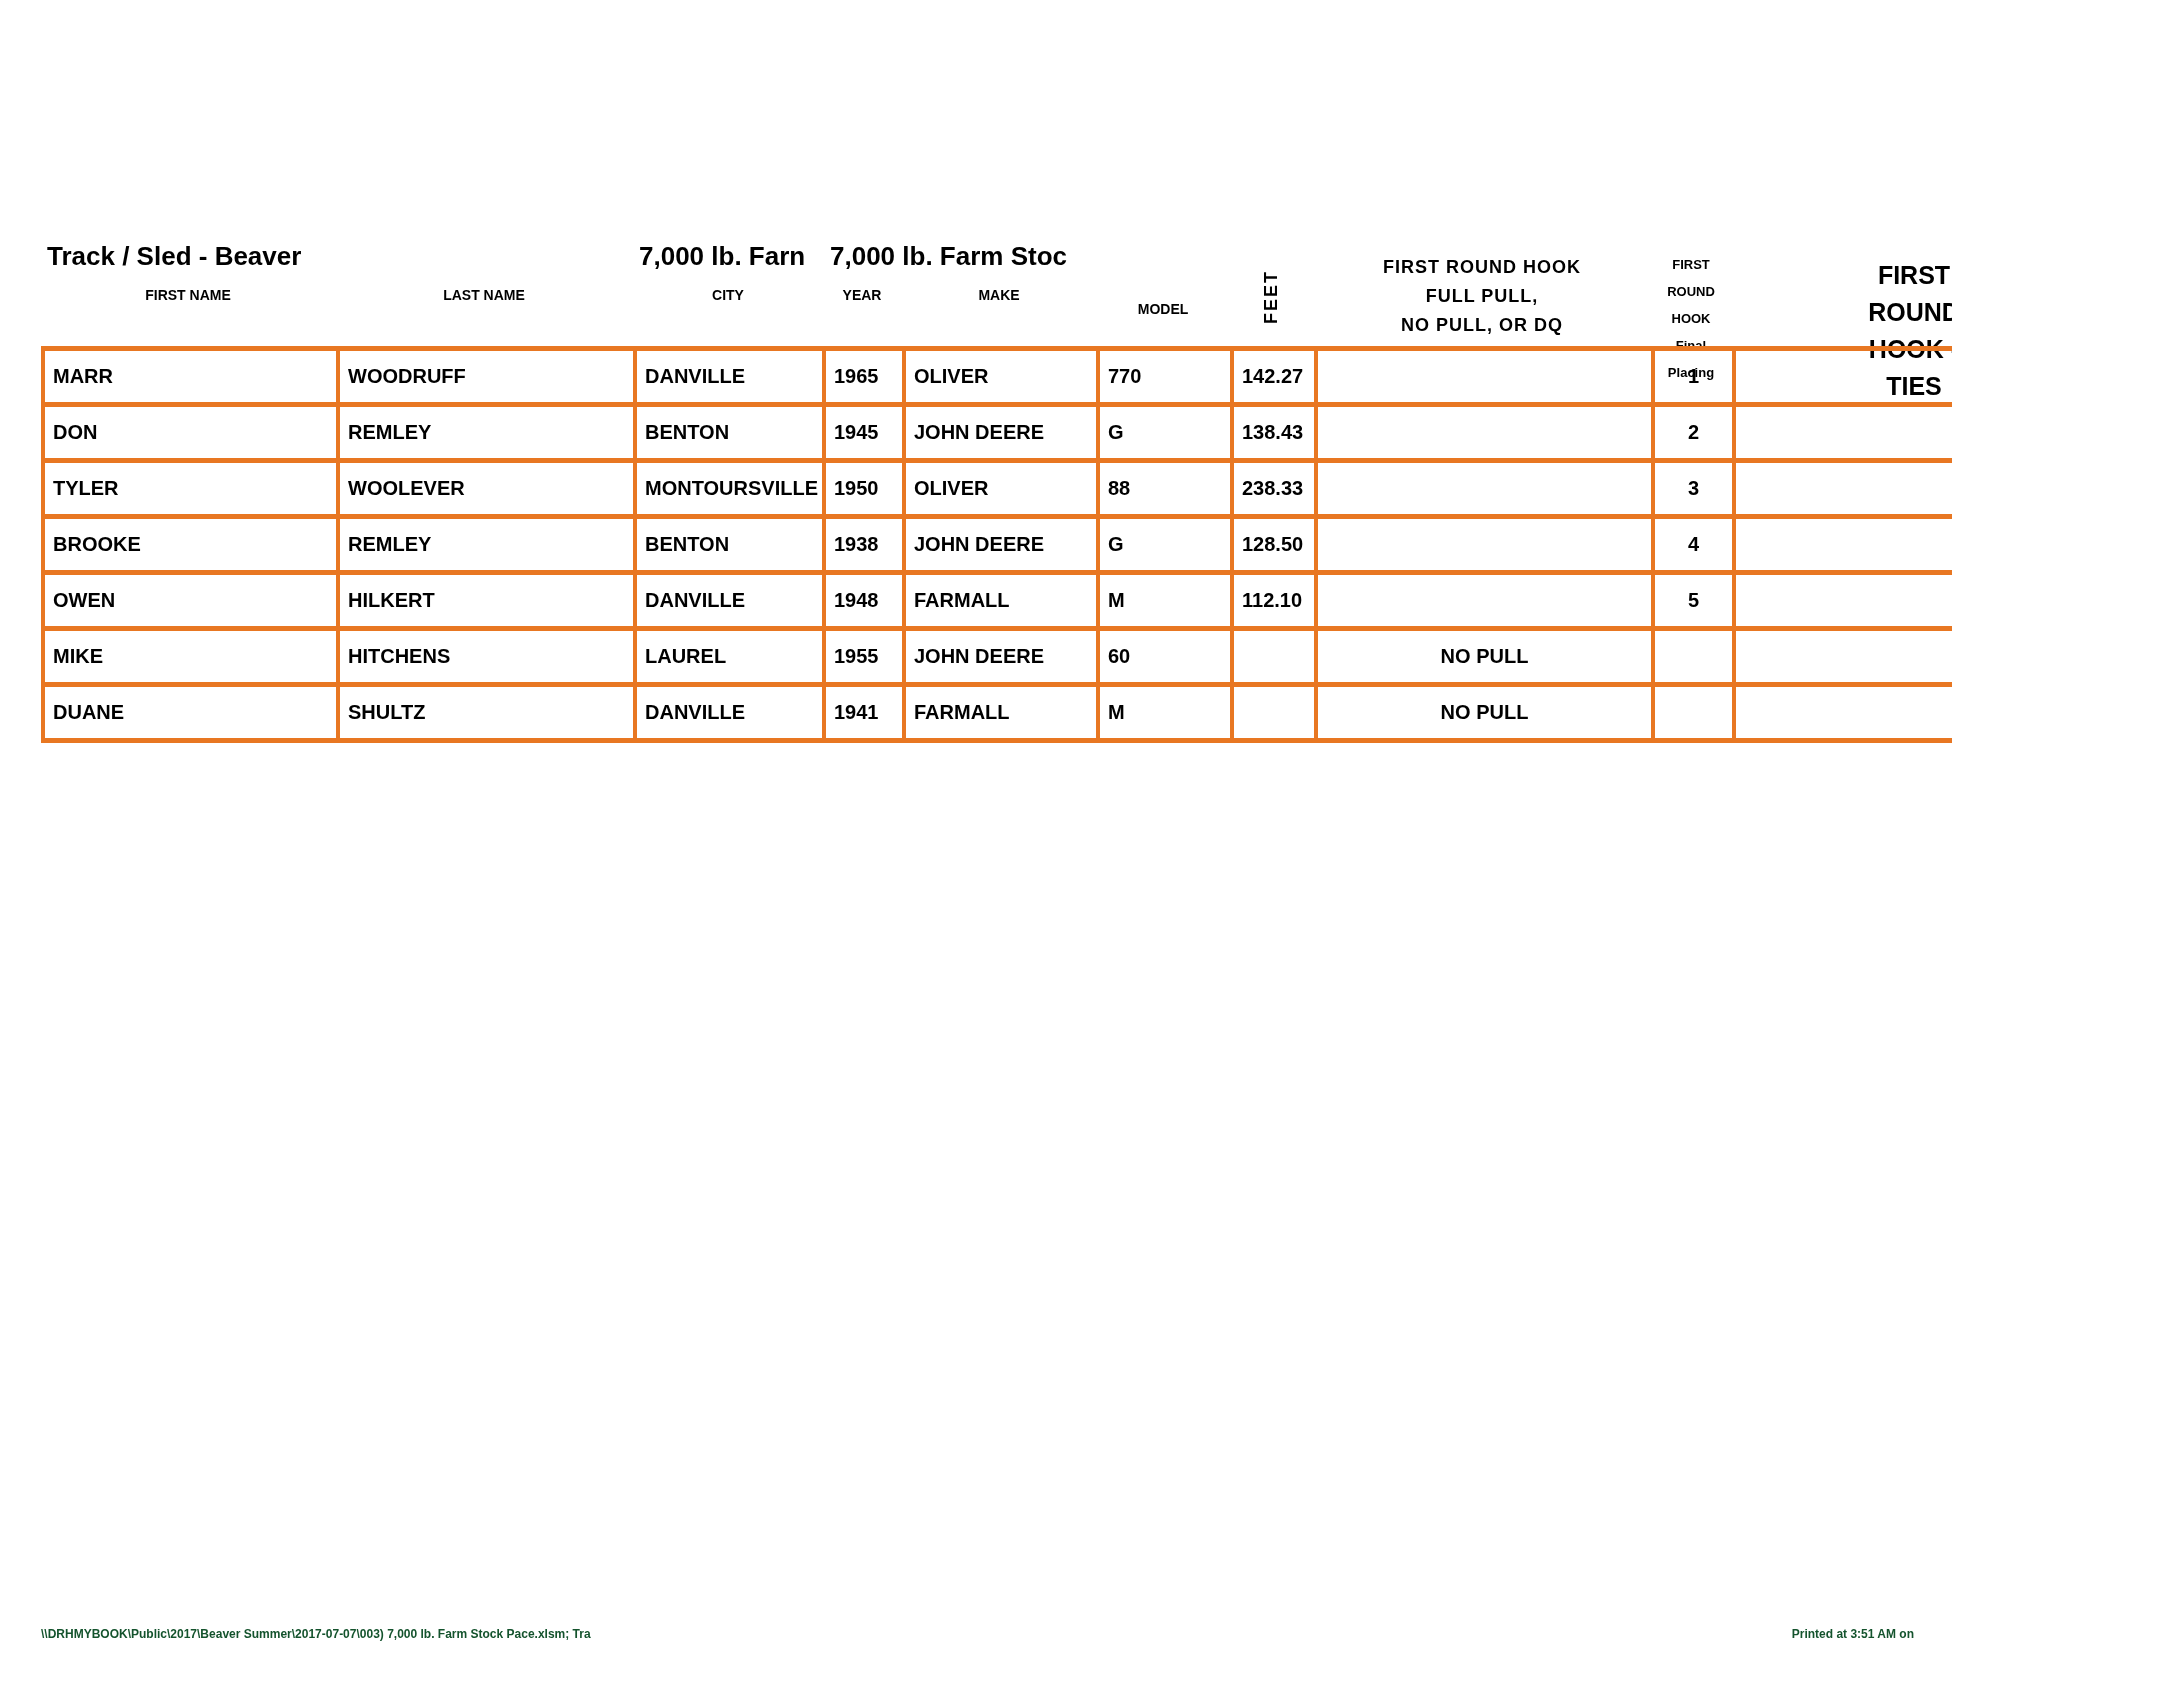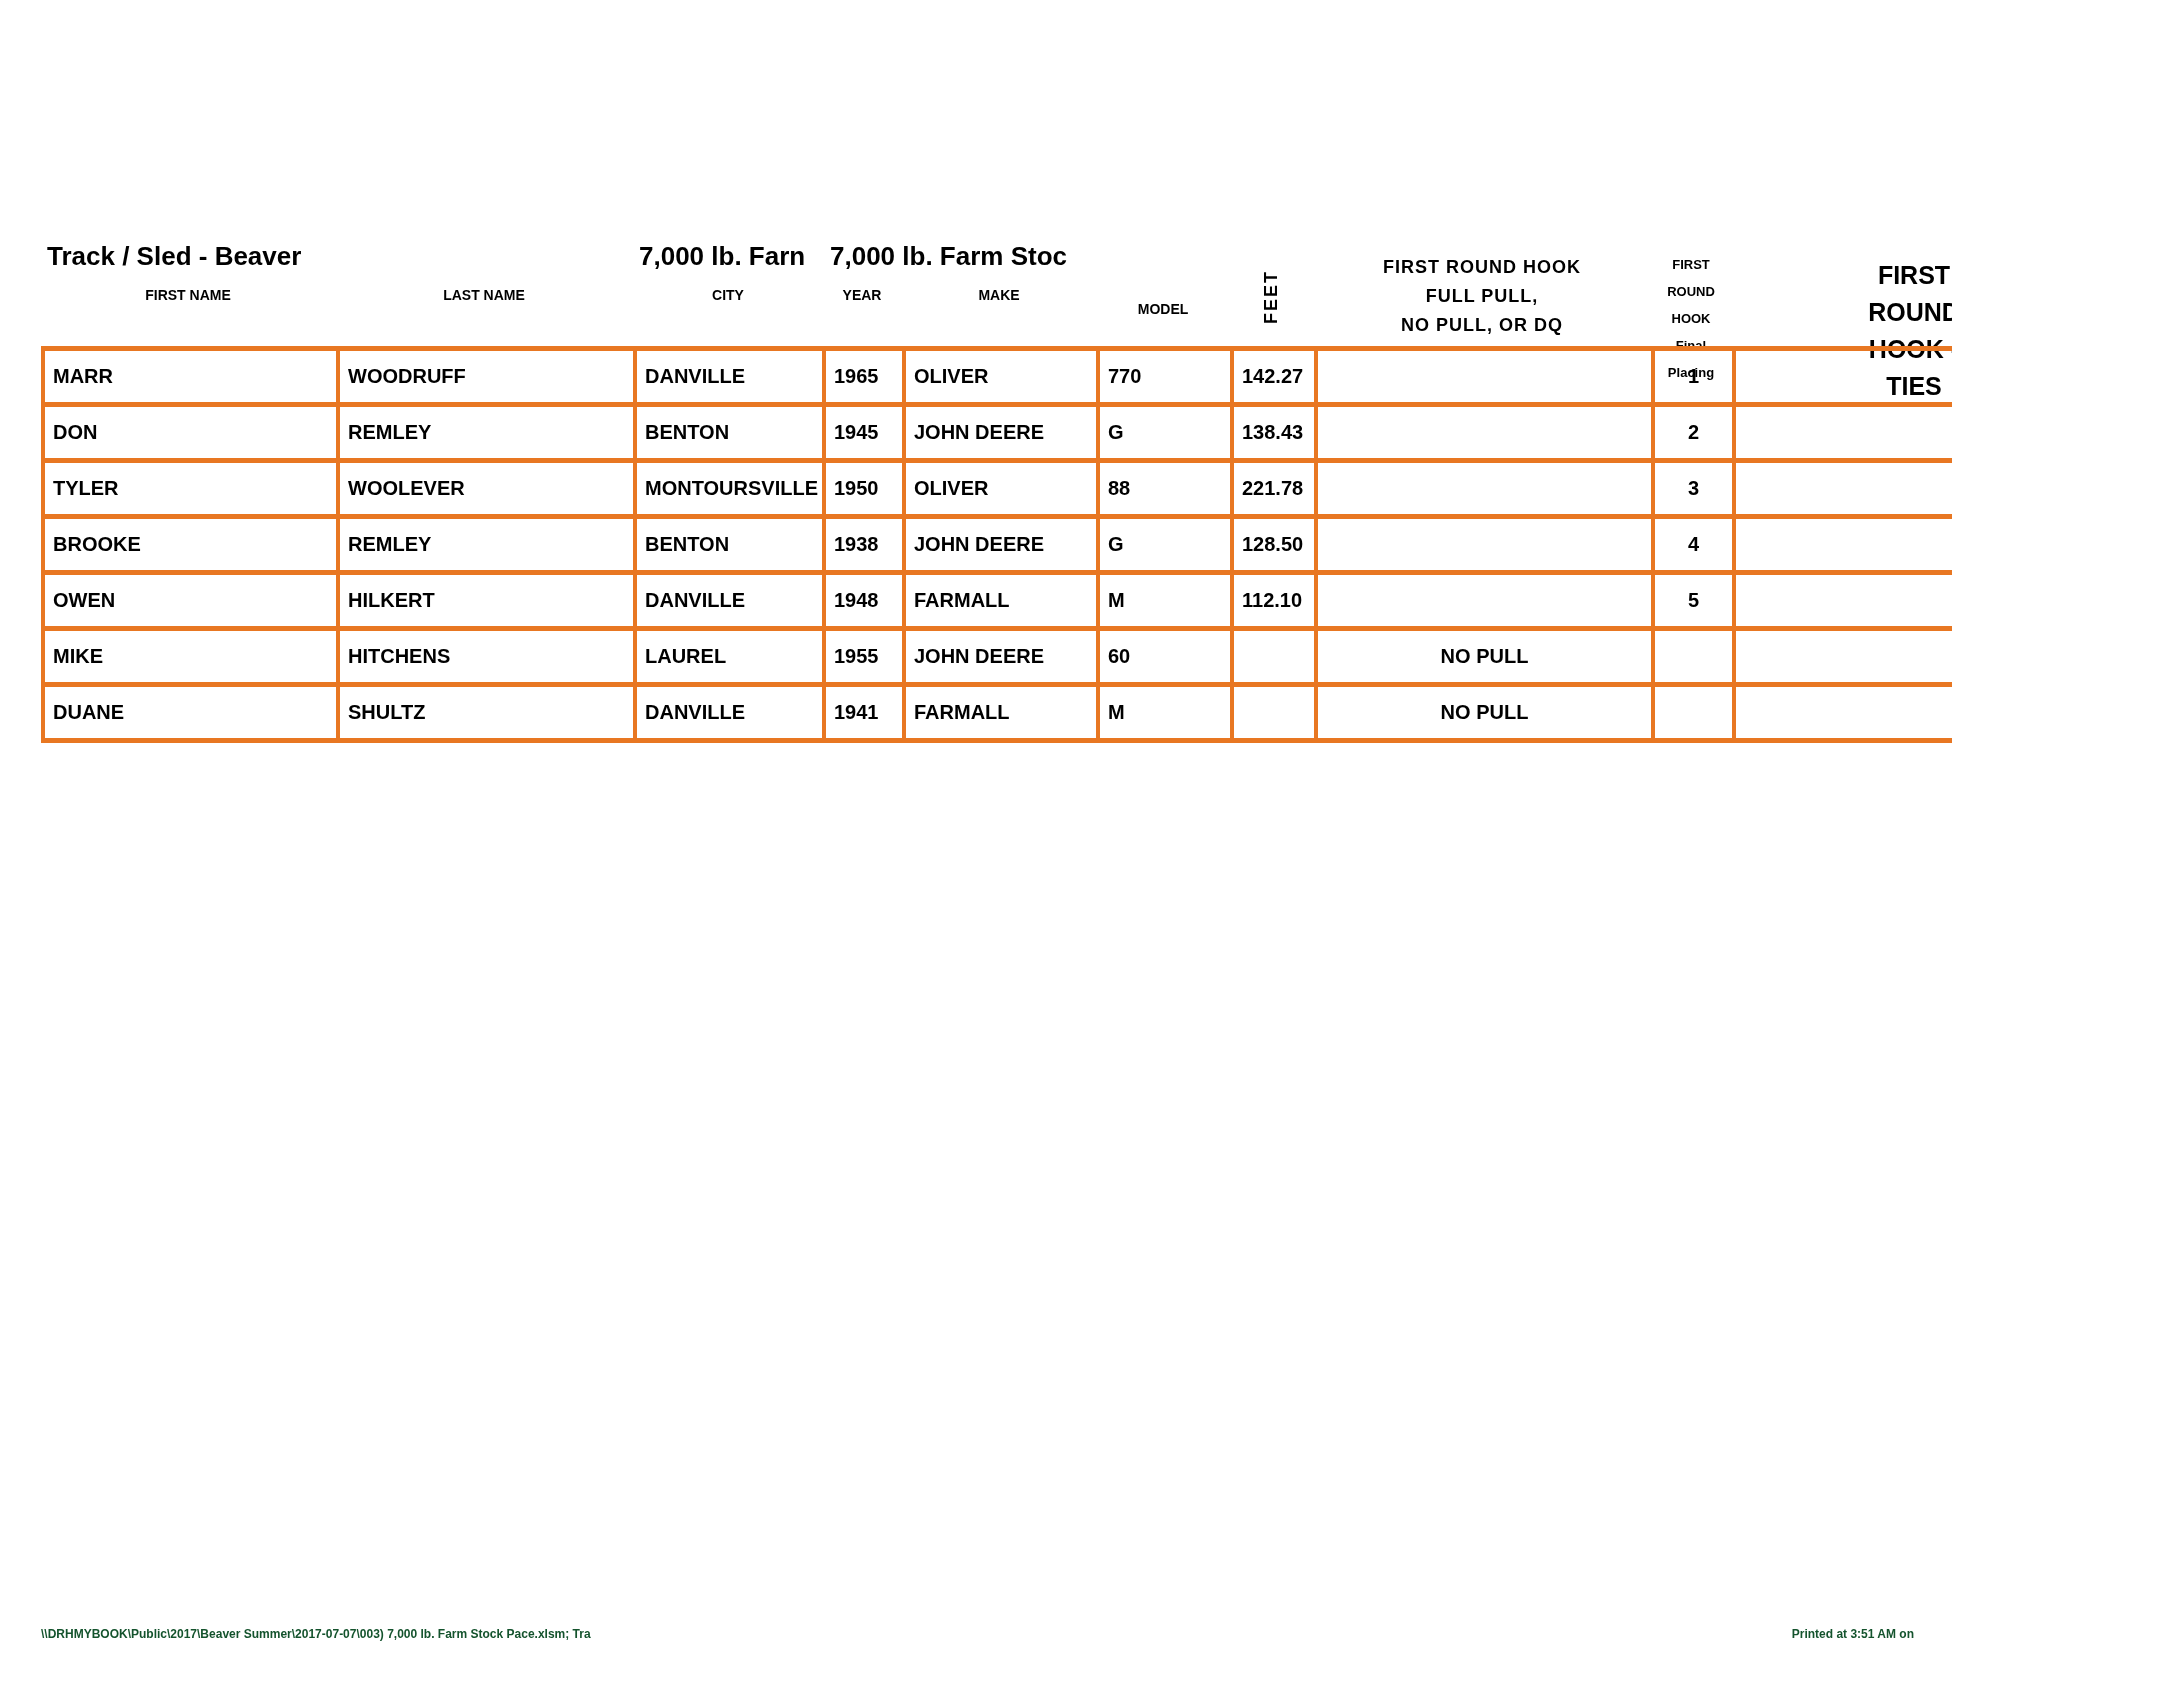--- a/index.html
+++ b/index.html
@@ -139,21 +139,21 @@
             <td class="c8">2</td>
             <td class="c9 c-last"></td>
           </tr>
           <tr>
             <td class="c0">TYLER</td>
             <td class="c1">WOOLEVER</td>
             <td class="c2">MONTOURSVILLE</td>
             <td class="c3">1950</td>
             <td class="c4">OLIVER</td>
             <td class="c5">88</td>
-            <td class="c6">221.78</td>
+            <td class="c6">238.33</td>
             <td class="c7"></td>
             <td class="c8">3</td>
             <td class="c9 c-last"></td>
           </tr>
           <tr>
             <td class="c0">BROOKE</td>
             <td class="c1">REMLEY</td>
             <td class="c2">BENTON</td>
             <td class="c3">1938</td>
             <td class="c4">JOHN DEERE</td>

